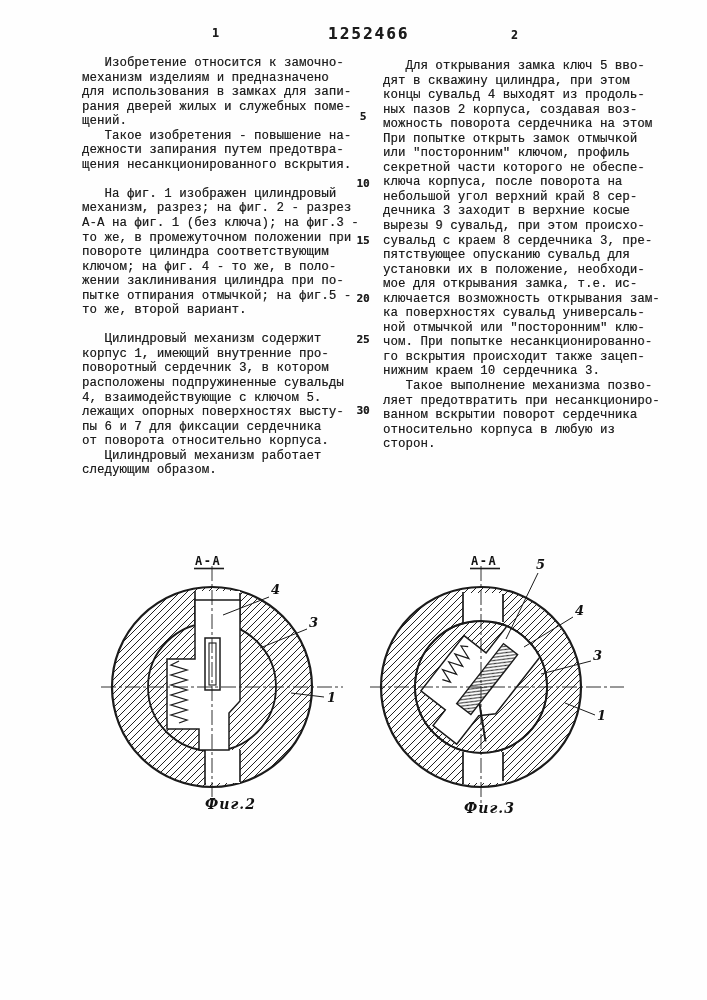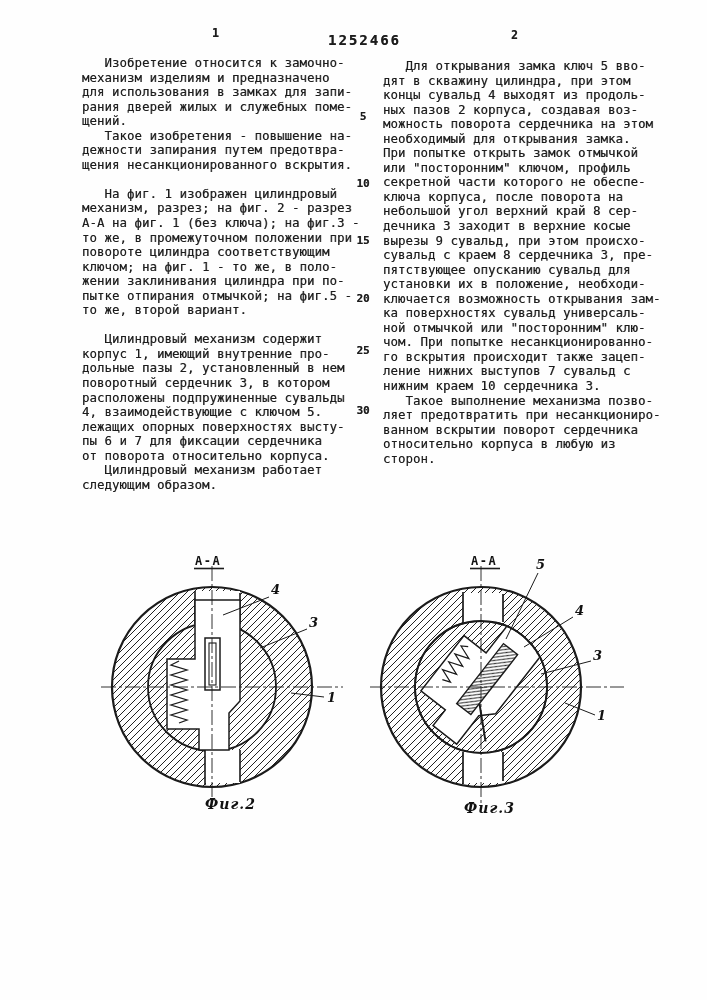--- a/index.html
+++ b/index.html
@@ -5,21 +5,21 @@
   html,body { margin:0; padding:0; background:#e8e8e8; }
   .page {
     position:relative; width:707px; height:1000px; background:#fefefe;
     font-family:"DejaVu Sans Mono", monospace; color:#1c1c1c; overflow:hidden;
     margin:0 auto;
   }
   .hdr {
     position:absolute; font-weight:bold; font-size:11.5px;
     text-shadow:0.3px 0 0 rgba(0,0,0,.6);
   }
-  .col { position:absolute; font-size:12.3px; }
+  .col { position:absolute; font-size:12.3px;font-family:Liberation Mono, monospace; }
   .tline {
     height:14.55px; line-height:14.55px; white-space:pre;
     text-shadow:0.35px 0 0 rgba(0,0,0,.5);
     letter-spacing:0.1px;
   }
   .gut {
     position:absolute; left:351px; width:24px; text-align:center;
     font-weight:bold; font-size:11px; text-shadow:0.3px 0 0 rgba(0,0,0,.6);
   }
   .fig { position:absolute; }
@@ -27,92 +27,90 @@
   .sect { font:bold 12px "DejaVu Sans Mono", monospace; letter-spacing:1.5px; }
   .callout { font:italic bold 13px "DejaVu Serif", serif; }
   .cap { font:italic bold 14px "DejaVu Serif", serif; letter-spacing:1px; }
 </style>
 </head>
 <body>
 
 <div class="page">
 
   <span class="hdr" style="left:212px;top:26px">1</span>
-  <span class="hdr" style="left:328px;top:32px;font-size:14px;letter-spacing:2px">1252466</span>
+  <span class="hdr" style="left:328px;top:24px;font-size:16px;letter-spacing:2px">1252466</span>
   <span class="hdr" style="left:511px;top:28px">2</span>
 
   <div class="col" style="left:82px;top:56px;width:296px">
       <div class="tline">   Изобретение относится к замочно-</div>
       <div class="tline">механизм изделиям и предназначено</div>
       <div class="tline">для использования в замках для запи-</div>
       <div class="tline">рания дверей жилых и служебных поме-</div>
       <div class="tline">щений.</div>
       <div class="tline">   Такое изобретения - повышение на-</div>
       <div class="tline">дежности запирания путем предотвра-</div>
       <div class="tline">щения несанкционированного вскрытия.</div>
       <div class="tline"></div>
       <div class="tline">   На фиг. 1 изображен цилиндровый</div>
       <div class="tline">механизм, разрез; на фиг. 2 - разрез</div>
       <div class="tline">А-А на фиг. 1 (без ключа); на фиг.3 -</div>
       <div class="tline">то же, в промежуточном положении при</div>
       <div class="tline">повороте цилиндра соответствующим</div>
-      <div class="tline">ключом; на фиг. 1 - то же, в поло-</div>
+      <div class="tline">ключом; на фиг. 4 - то же, в поло-</div>
       <div class="tline">жении заклинивания цилиндра при по-</div>
       <div class="tline">пытке отпирания отмычкой; на фиг.5 -</div>
       <div class="tline">то же, второй вариант.</div>
       <div class="tline"></div>
       <div class="tline">   Цилиндровый механизм содержит</div>
       <div class="tline">корпус 1, имеющий внутренние про-</div>
-      <div class="tline">дольные пазы 2, установленный в нем</div>
       <div class="tline">поворотный сердечник 3, в котором</div>
       <div class="tline">расположены подпружиненные сувальды</div>
       <div class="tline">4, взаимодействующие с ключом 5.</div>
       <div class="tline">лежащих опорных поверхностях высту-</div>
       <div class="tline">пы 6 и 7 для фиксации сердечника</div>
       <div class="tline">от поворота относительно корпуса.</div>
       <div class="tline">   Цилиндровый механизм работает</div>
       <div class="tline">следующим образом.</div>
     </div>
 
   <div class="col" style="left:383px;top:59px;width:296px">
       <div class="tline">   Для открывания замка ключ 5 вво-</div>
       <div class="tline">дят в скважину цилиндра, при этом</div>
       <div class="tline">концы сувальд 4 выходят из продоль-</div>
       <div class="tline">ных пазов 2 корпуса, создавая воз-</div>
       <div class="tline">можность поворота сердечника на этом</div>
-      <div class="tline">необходимый для открывания замка.</div>
       <div class="tline">При попытке открыть замок отмычкой</div>
       <div class="tline">или "посторонним" ключом, профиль</div>
       <div class="tline">секретной части которого не обеспе-</div>
       <div class="tline">ключа корпуса, после поворота на</div>
       <div class="tline">небольшой угол верхний край 8 сер-</div>
       <div class="tline">дечника 3 заходит в верхние косые</div>
       <div class="tline">вырезы 9 сувальд, при этом происхо-</div>
       <div class="tline">сувальд с краем 8 сердечника 3, пре-</div>
       <div class="tline">пятствующее опусканию сувальд для</div>
       <div class="tline">установки их в положение, необходи-</div>
+      <div class="tline">мое для открывания замка, т.е. ис-</div>
       <div class="tline">ключается возможность открывания зам-</div>
       <div class="tline">ка поверхностях сувальд универсаль-</div>
       <div class="tline">ной отмычкой или "посторонним" клю-</div>
       <div class="tline">чом. При попытке несанкционированно-</div>
       <div class="tline">го вскрытия происходит также зацеп-</div>
-      <div class="tline">ление нижних выступов 7 сувальд с</div>
       <div class="tline">нижним краем 10 сердечника 3.</div>
       <div class="tline">   Такое выполнение механизма позво-</div>
       <div class="tline">ляет предотвратить при несанкциониро-</div>
       <div class="tline">ванном вскрытии поворот сердечника</div>
       <div class="tline">относительно корпуса в любую из</div>
       <div class="tline">сторон.</div>
     </div>
 
   <span class="gut" style="top:110px">5</span>
   <span class="gut" style="top:177px">10</span>
   <span class="gut" style="top:234px">15</span>
   <span class="gut" style="top:292px">20</span>
-  <span class="gut" style="top:344px">25</span>
+  <span class="gut" style="top:333px">25</span>
   <span class="gut" style="top:404px">30</span>
 
   <svg class="fig" style="left:95px;top:551px" width="262" height="272" viewBox="0 0 262 272">
     <defs>
       <pattern id="h7" patternUnits="userSpaceOnUse" width="7" height="7">
         <path d="M-1,8 L8,-1 M-1,1 L1,-1 M6,8 L8,6" stroke="#222" stroke-width="1" fill="none"></path>
       </pattern>
       <pattern id="h4" patternUnits="userSpaceOnUse" width="4.5" height="4.5">
         <path d="M-1,5.5 L5.5,-1 M-1,1 L1,-1 M3.5,5.5 L5.5,3.5" stroke="#222" stroke-width="1" fill="none"></path>
       </pattern>

